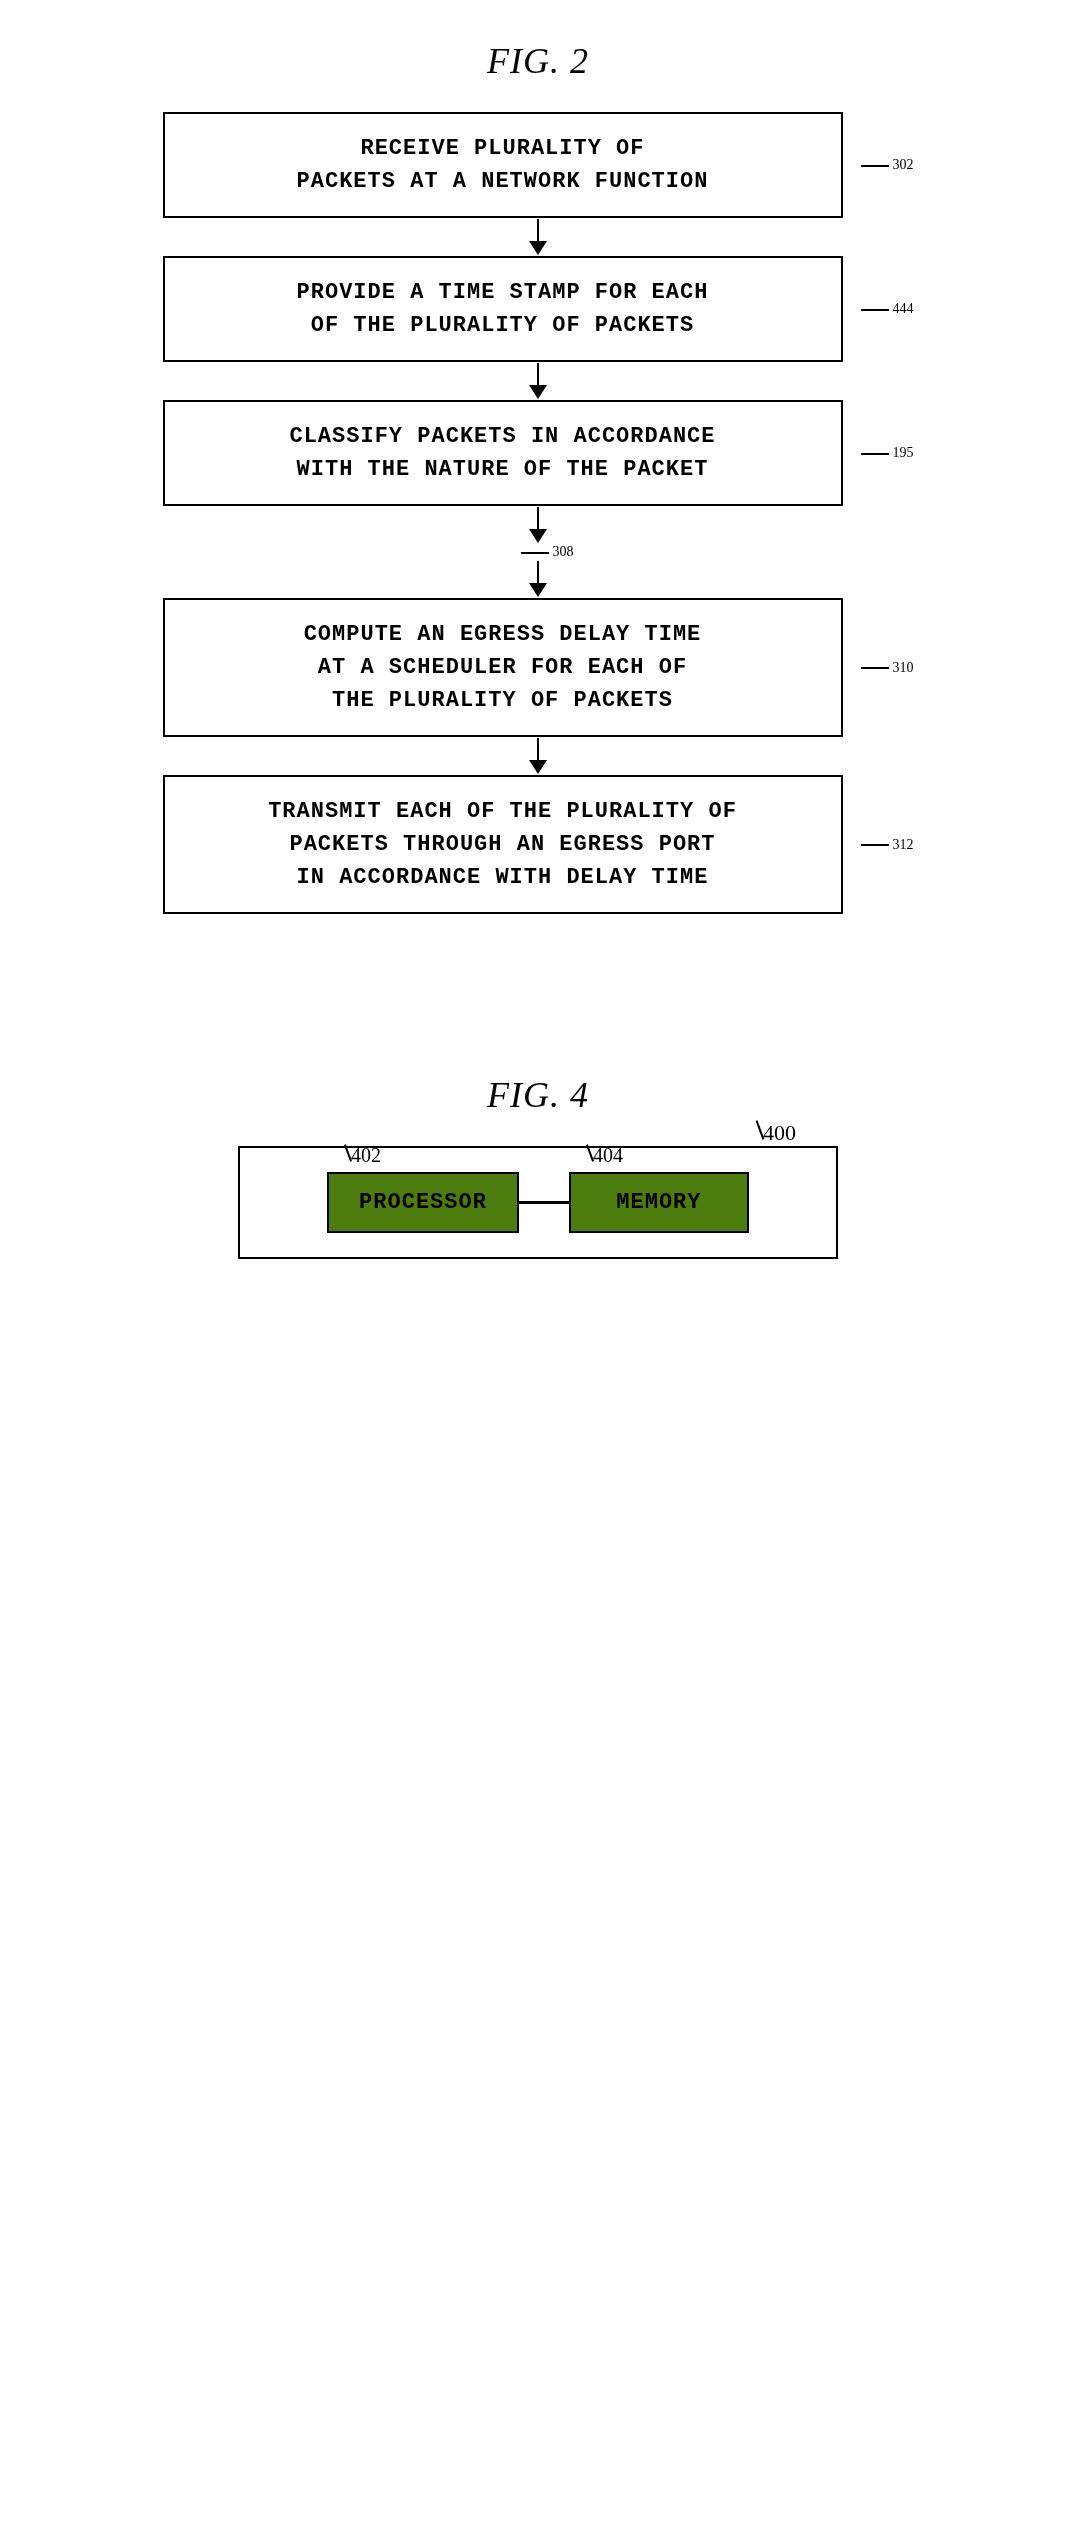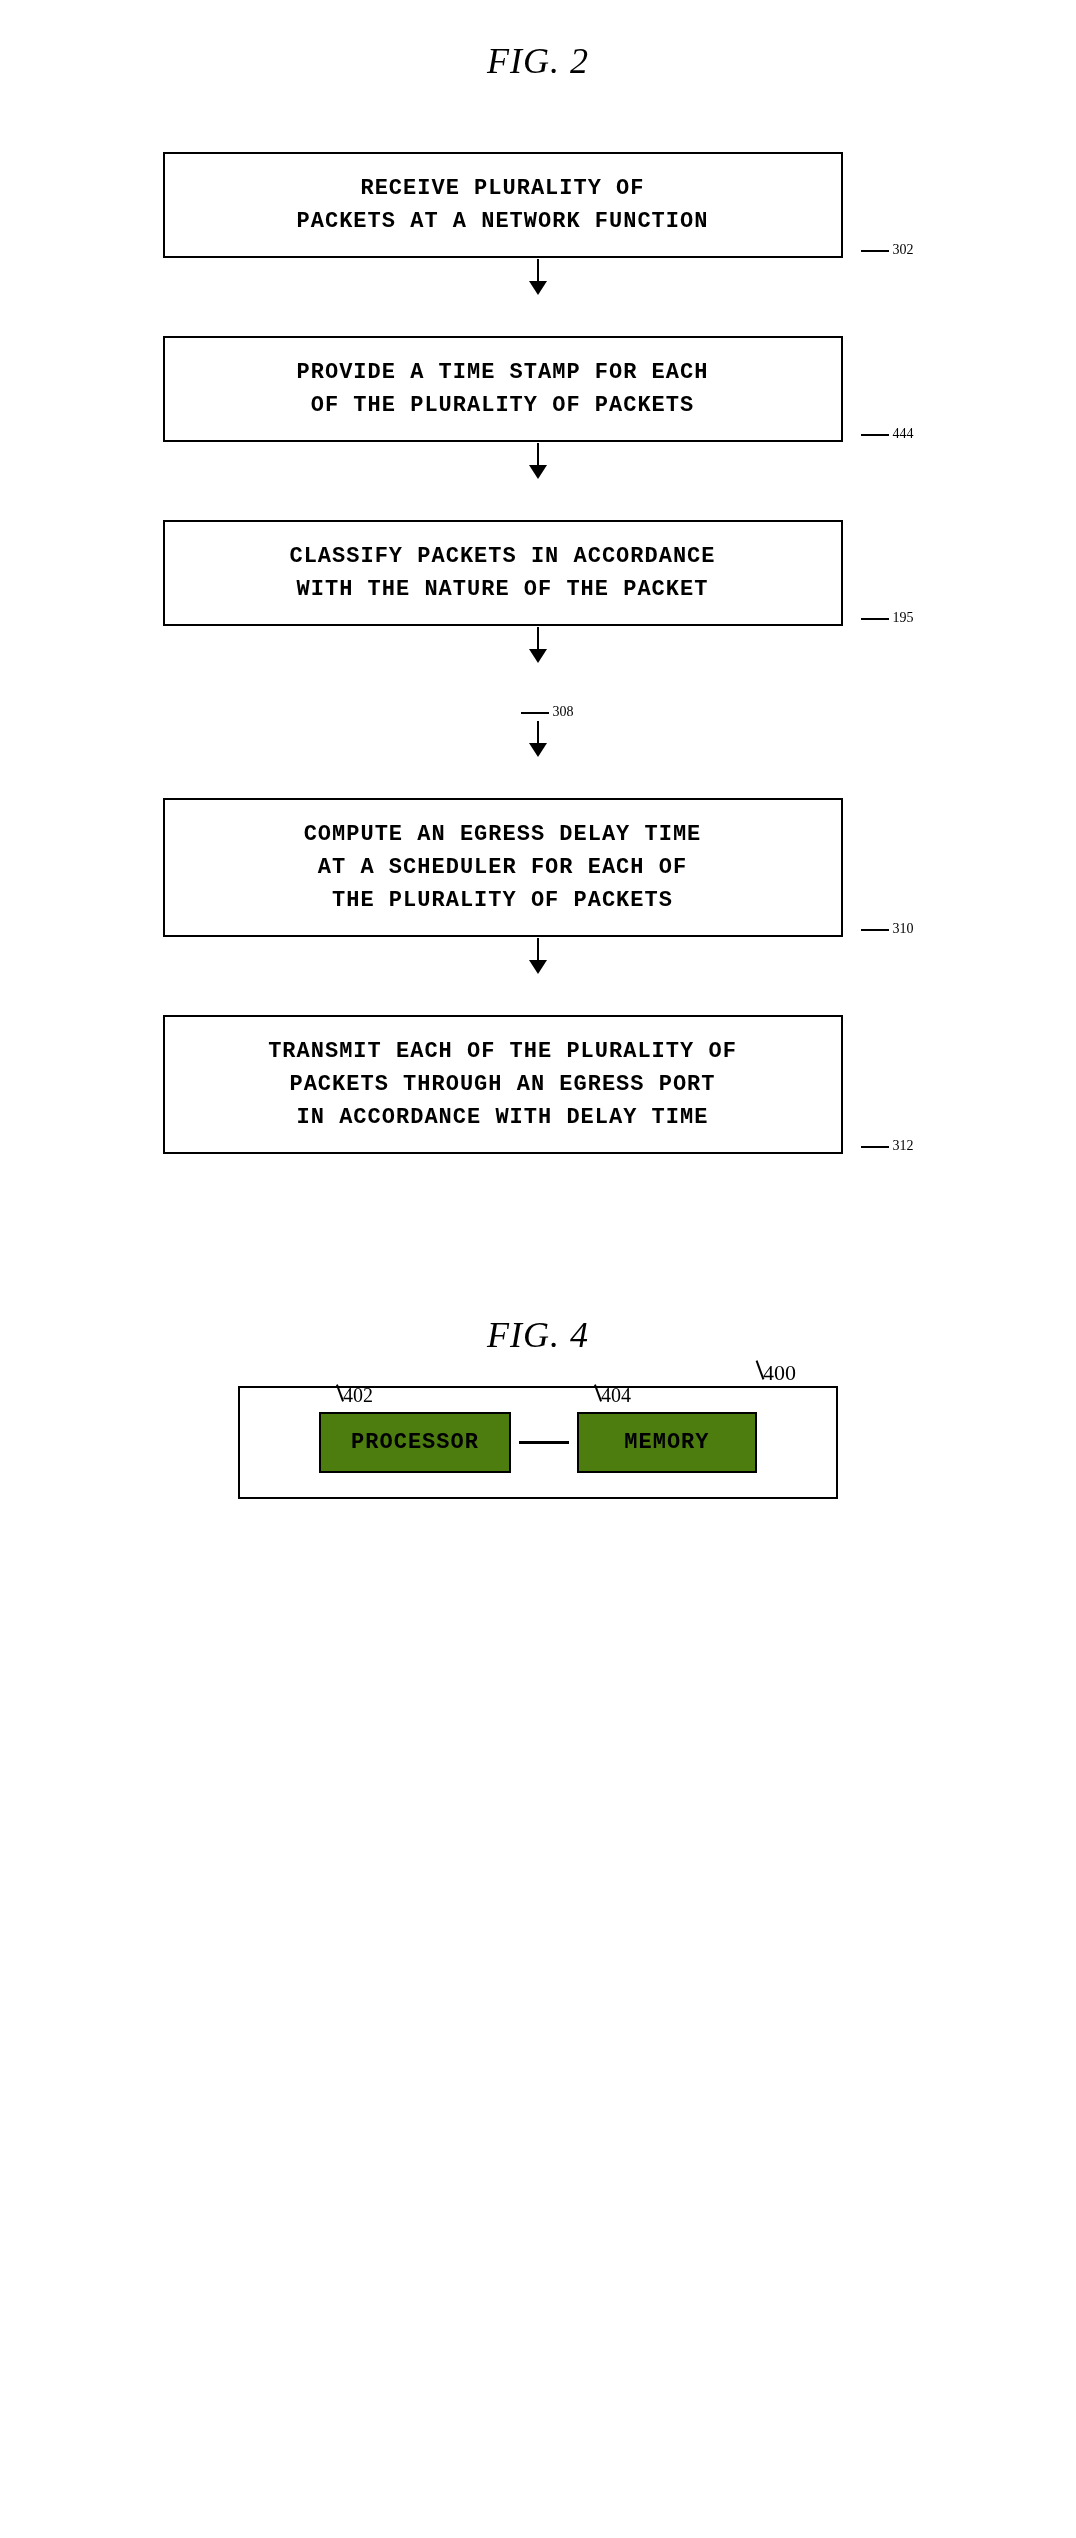--- a/index.html
+++ b/index.html
@@ -42,25 +42,24 @@
       flex-direction: column;
       align-items: center;
       width: 100%;
       max-width: 900px;
       margin-bottom: 80px;
     }
 
     
     .step-row {
       display: flex;
-      align-items: flex-end;
+      align-items: center;
       width: 100%;
       justify-content: center;
       position: relative;
-      margin-top: 40px;
     }
 
     .step-box {
       border: 2.5px solid #000;
       padding: 18px 30px;
       text-align: center;
       font-size: 22px;
       font-weight: bold;
       letter-spacing: 1px;
       line-height: 1.5;
@@ -157,21 +156,21 @@
       height: 20px;
       background: #000;
       vertical-align: top;
       margin-right: 2px;
       transform: rotate(-20deg);
     }
 
     .inner-blocks {
       display: flex;
       align-items: center;
-      gap: 8px;
+      gap: 0;
     }
 
     .inner-block-wrap {
       position: relative;
       display: flex;
       flex-direction: column;
       align-items: center;
     }
 
     .inner-ref {

